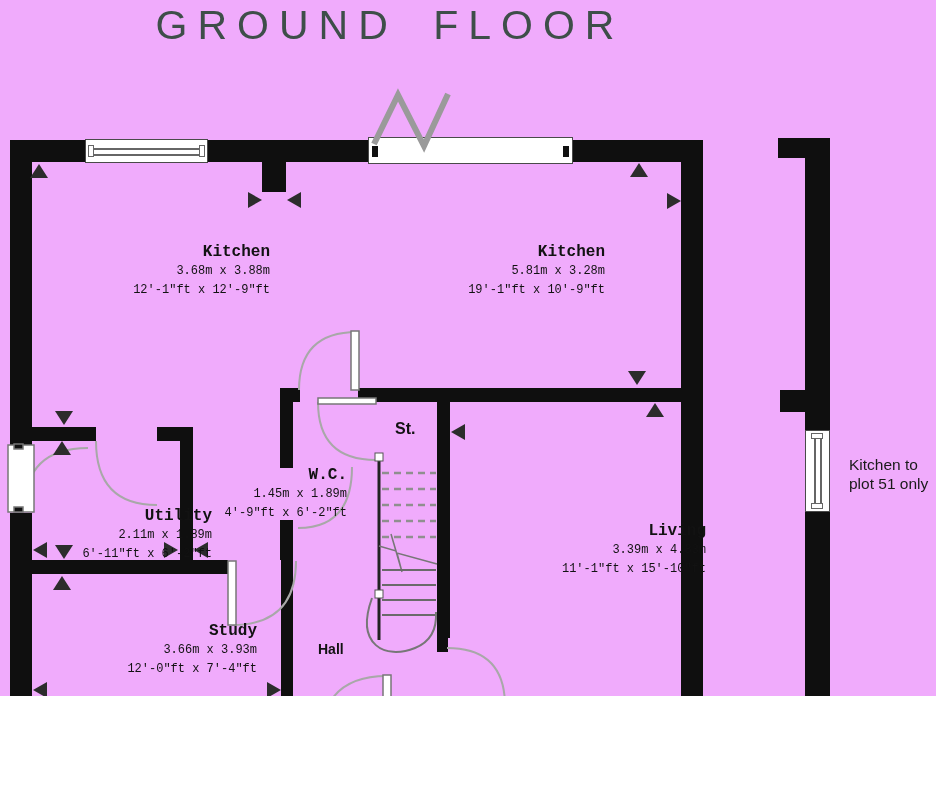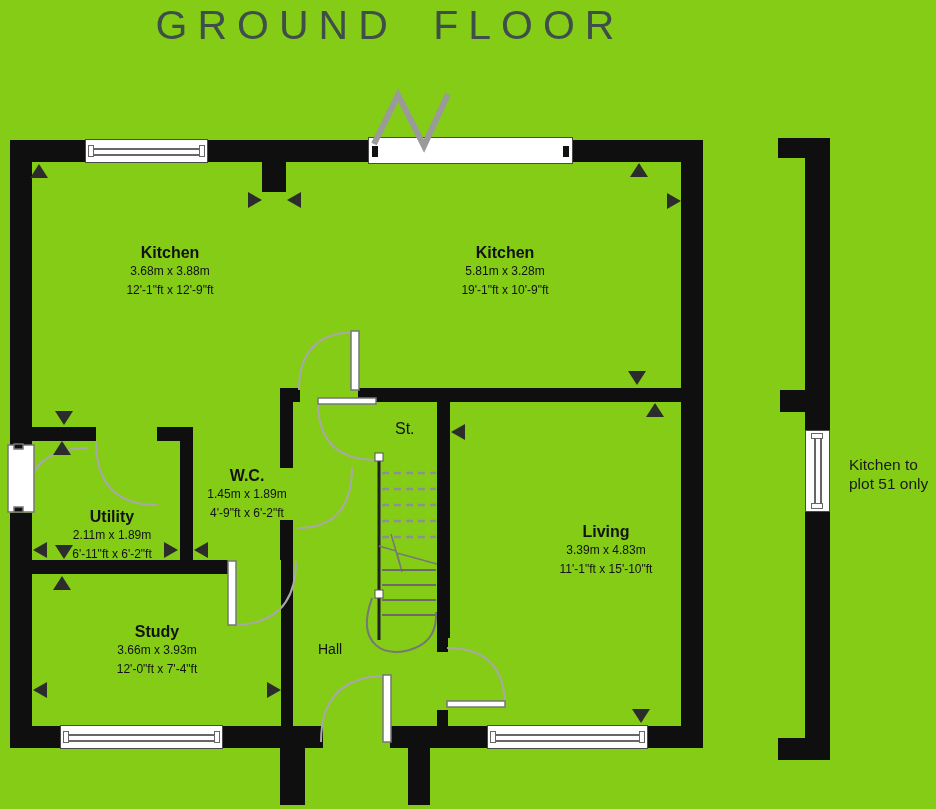--- a/index.html
+++ b/index.html
@@ -1,16 +1,16 @@
 <!DOCTYPE html>
 <html style="--wall: #0f0f0f; --title: #3e4e49; --marker: #2c2c2c;"><head>
 <meta charset="utf-8">
 <style>
   html,body{margin:0;padding:0;background:#fff;}
-  .plan{position:relative;width:936px;height:809px;background:#84cc16;overflow:hidden;
+  .plan{position:relative;width:936px;height:696px;background:#f0abfc;overflow:hidden;
         font-family:"Liberation Sans", sans-serif;}
   .title{position:absolute;left:0;top:2px;width:780px;text-align:center;
          font-size:41px;letter-spacing:10px;word-spacing:14px;font-weight:400;
          color:var(--title,#3e4e49);}
   .w{position:absolute;background:var(--wall,#0f0f0f);}
   
   .win-h,.win-v,.opening{position:absolute;background:#fff;border:1px solid #4a4a4a;box-sizing:border-box;}
   .win-h .glyph{position:absolute;left:5px;right:5px;top:8px;height:4px;
                 border-top:2px solid #666;border-bottom:2px solid #666;}
   .win-h .cap-l,.win-h .cap-r{position:absolute;top:5px;width:4px;height:10px;
@@ -26,24 +26,24 @@
   .tri{position:absolute;width:0;height:0;}
   .tri-up{border-left:9px solid transparent;border-right:9px solid transparent;
           border-bottom:14px solid var(--marker,#2c2c2c);}
   .tri-down{border-left:9px solid transparent;border-right:9px solid transparent;
           border-top:14px solid var(--marker,#2c2c2c);}
   .tri-left{border-top:8px solid transparent;border-bottom:8px solid transparent;
           border-right:14px solid var(--marker,#2c2c2c);}
   .tri-right{border-top:8px solid transparent;border-bottom:8px solid transparent;
           border-left:14px solid var(--marker,#2c2c2c);}
   
-  .room-label{position:absolute;width:200px;text-align:center;color:#121212;}
+  .room-label{position:absolute;width:200px;text-align:right;color:#121212;font-family:Liberation Mono, monospace;}
   .rname{font-size:16px;font-weight:bold;line-height:19px;}
   .rdim{font-size:12px;line-height:19px;}
-  .small-label{position:absolute;font-size:16px;font-weight:normal;color:#121212;}
+  .small-label{position:absolute;font-size:16px;font-weight:bold;color:#121212;}
   .note{position:absolute;font-size:15.5px;line-height:19px;color:#1a1a1a;}
   svg.overlay{position:absolute;left:0;top:0;pointer-events:none;}
 </style>
 </head>
 <body>
 
 <div class="plan">
 
   <div class="title">GROUND FLOOR</div>
 

